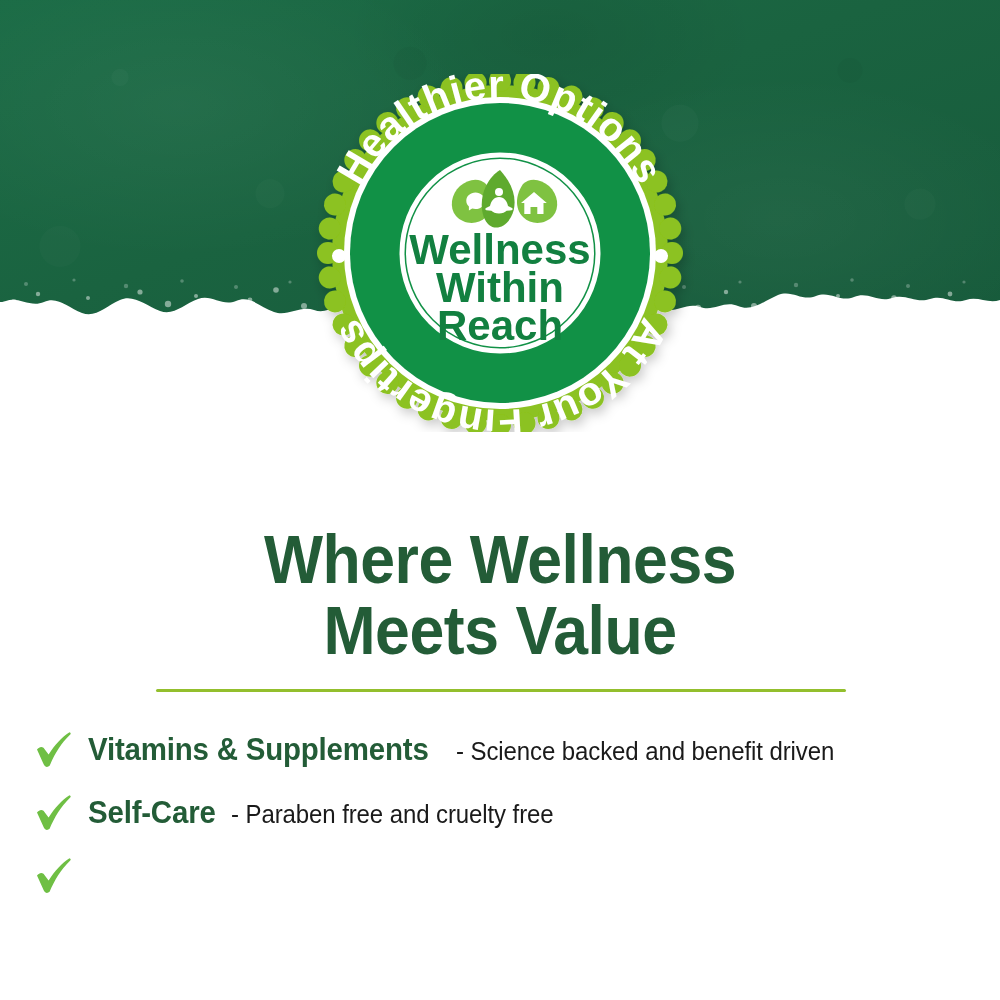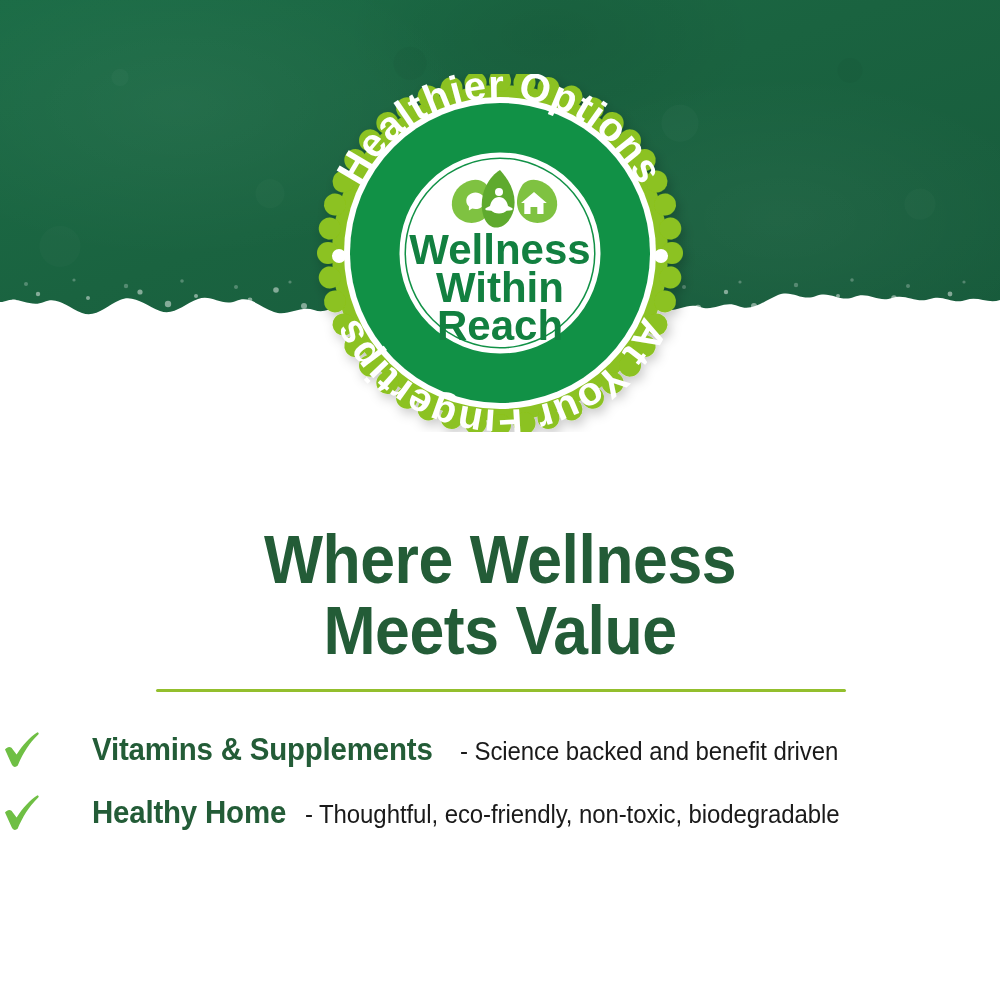--- a/index.html
+++ b/index.html
@@ -98,21 +98,21 @@
   .bullets {
     position:absolute;
     left:0; top:718px;
     width:1000px;
   }
   .bullet-row {
     position:relative;
     height:63px;
     display:flex;
     align-items:center;
-    gap:36px;
+    padding-left:32px;
   }
   .check-icon {
     flex:0 0 auto;
     width:42px; height:42px;
     margin-right:14px;
     display:block;
   }
   .bullet-text {
     display:flex;
     align-items:baseline;
@@ -388,29 +388,34 @@
       </svg>
       <div class="bullet-text">
         <span class="bullet-title">Vitamins &amp; Supplements</span>
         <span class="bullet-desc">
           <span>-</span>
           <span>Science backed and benefit driven</span>
         </span>
       </div>
     </div>
 
-
-
     <div class="bullet-row">
       <svg class="check-icon" viewBox="0 0 42 42">
         <path fill="#6fbf44" d="M5,20.5 C7,18 9.5,17 11.5,18.8 L16.6,25.5 C23,15.6 29.4,8.4 37.5,3.2 C38.8,3.6 39.2,4.6 38,5.8 C28.8,14.6 22.4,25.6 17.6,36.8 C15.6,38.6 13.2,38.4 11.8,35.6 Z"></path>
       </svg>
       <div class="bullet-text">
-        <span class="bullet-title">Healthy Home</span>
+        <span class="bullet-title">Self-Care</span>
         <span class="bullet-desc">
           <span>-</span>
-          <span>Thoughtful, eco-friendly, non-toxic, biodegradable</span>
+          <span>Paraben free and cruelty free</span>
         </span>
       </div>
     </div>
 
+
+    <div class="bullet-row">
+      <svg class="check-icon" viewBox="0 0 42 42">
+        <path fill="#6fbf44" d="M5,20.5 C7,18 9.5,17 11.5,18.8 L16.6,25.5 C23,15.6 29.4,8.4 37.5,3.2 C38.8,3.6 39.2,4.6 38,5.8 C28.8,14.6 22.4,25.6 17.6,36.8 C15.6,38.6 13.2,38.4 11.8,35.6 Z"></path>
+      </svg>
+    </div>
+
   </div>
 </div>
 
 </body></html>

